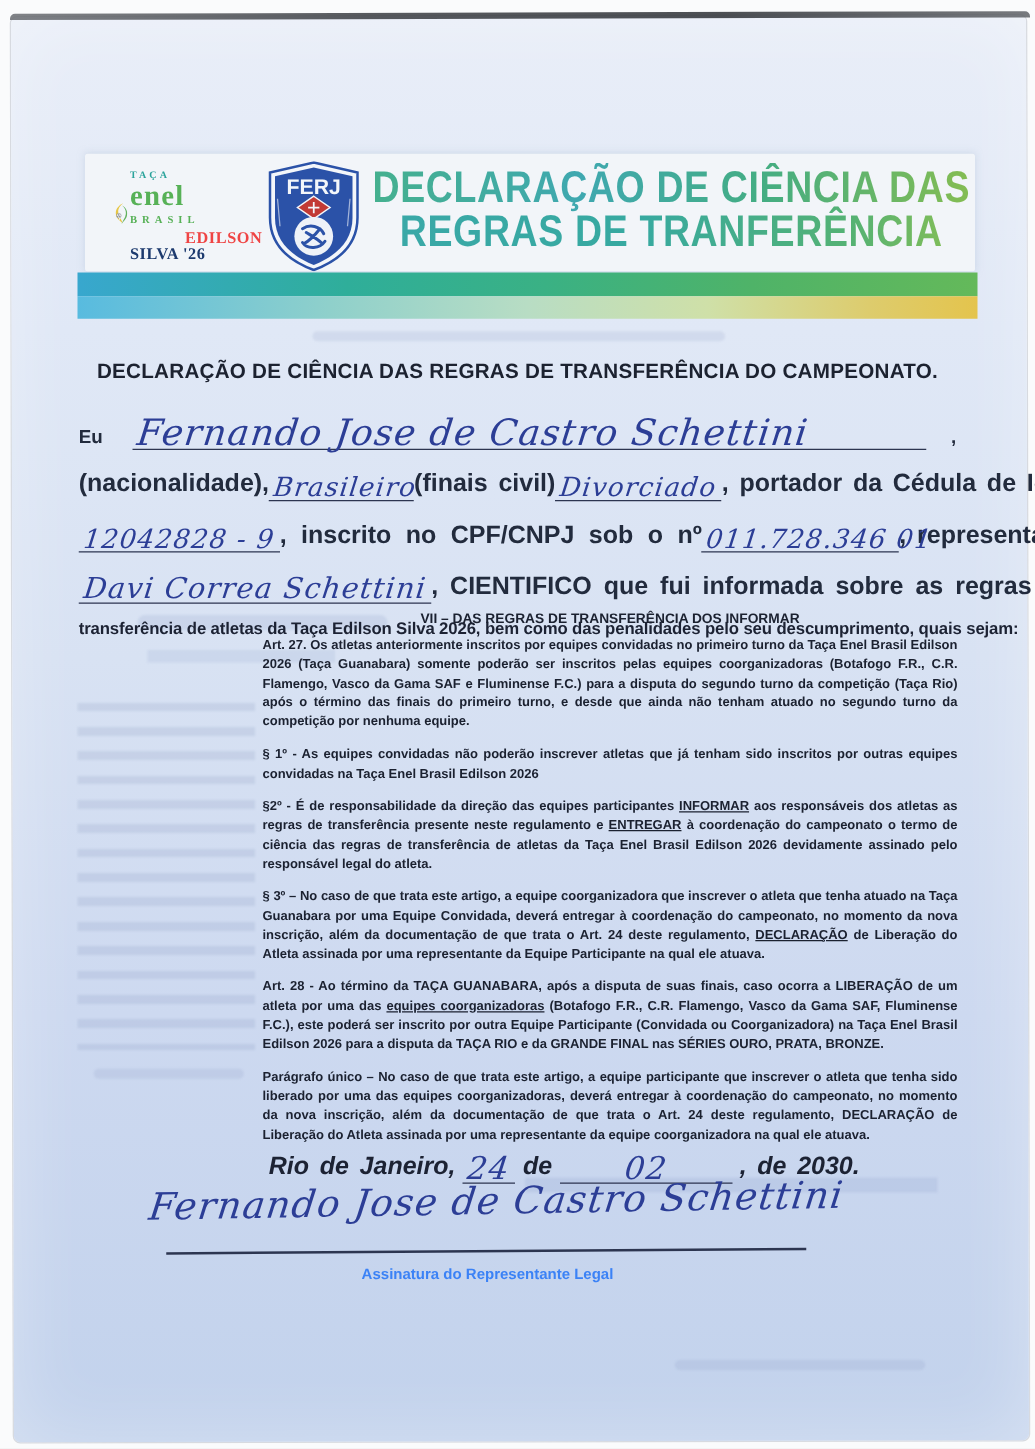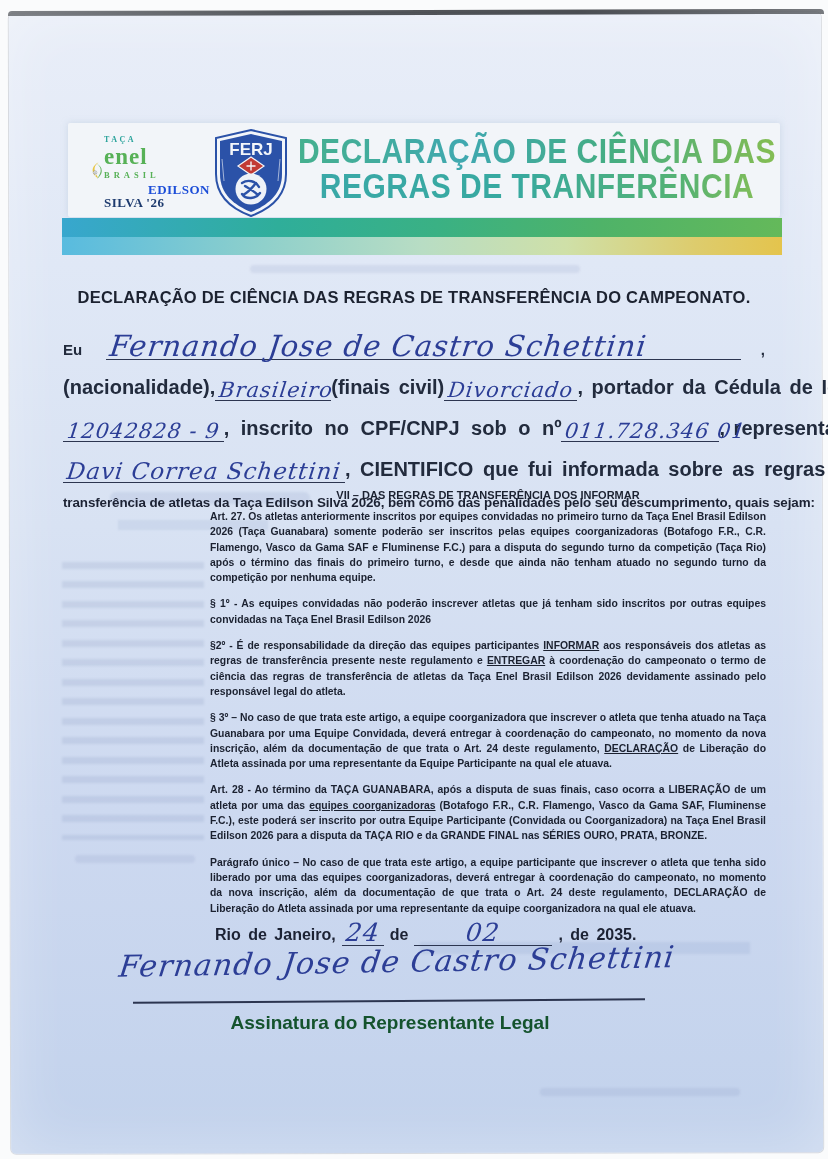--- a/index.html
+++ b/index.html
@@ -15,21 +15,21 @@
   .content{position:absolute;inset:0;}
 
   
   .header-band{position:absolute;left:68px;top:123px;width:712px;height:94px;background:#f2f5f9;
          border-radius:2px;box-shadow:0 0 6px rgba(180,195,215,.5);}
   .enel-logo{position:absolute;left:92px;top:128px;width:118px;height:86px;display:flex;gap:2px;font-family:Liberation Serif, serif;}
   .enel-text{display:flex;flex-direction:column;line-height:1;padding-top:8px;}
   .enel-taca{font-size:8px;font-weight:700;letter-spacing:2.5px;color:#2aa39b;}
   .enel-word{font-size:23px;font-weight:700;color:#57b157;letter-spacing:1px;margin-top:1px;}
   .enel-brasil{font-size:8.5px;font-weight:700;letter-spacing:4px;color:#57b157;margin-top:3px;}
-  .enel-edilson{font-size:13px;font-weight:800;color:#1d4ed8;margin-top:3px;letter-spacing:.5px;margin-left:44px;}
+  .enel-edilson{font-size:13px;font-weight:800;color:#ef4444;margin-top:3px;letter-spacing:.5px;margin-left:44px;}
   .enel-silva{font-size:13px;font-weight:800;color:#1d3a6e;letter-spacing:.5px;}
   .ferj-logo{position:absolute;left:212px;top:129px;width:78px;height:88px;}
   .header-title{position:absolute;left:296px;top:130px;width:482px;text-align:center;line-height:1.18;}
   .header-title .t{display:block;font-weight:800;font-size:30px;letter-spacing:.5px;
          transform:scaleY(1.18);transform-origin:top center;color:#3dab9f;}
   @supports (-webkit-background-clip:text){
     .header-title .t1{background:linear-gradient(90deg,#45b08e 0%,#3fa8b0 35%,#44ad83 65%,#85bd52 100%);
          -webkit-background-clip:text;background-clip:text;-webkit-text-fill-color:transparent;color:transparent;}
     .header-title .t2{background:linear-gradient(90deg,#3aa8a8 0%,#37a9a0 45%,#55b273 80%,#8cc052 100%);
          -webkit-background-clip:text;background-clip:text;-webkit-text-fill-color:transparent;color:transparent;}
@@ -57,30 +57,30 @@
   .l5{margin-top:12px;font-size:13.4px;font-weight:700;letter-spacing:-.1px;color:#1c2233;white-space:nowrap;}
   .section-heading{position:absolute;left:210px;top:489px;width:556px;text-align:center;
          font-size:11px;font-weight:800;color:#1b2130;}
   .paragraphs{position:absolute;left:210px;top:509px;width:556px;font-size:10.4px;font-weight:700;
          line-height:1.47;text-align:justify;color:#1b2130;}
   .paragraphs p{margin:0 0 11px 0;}
   .useg{text-decoration:underline;}
 
   
   .date-line{position:absolute;left:215px;top:922px;display:flex;align-items:flex-end;color:#1c2233;}
-  .date-line .lbl{font-size:16px;font-weight:600;}
+  .date-line .lbl{font-size:20px;font-weight:600;font-style:italic;}
   .date-fill{border-bottom:1.6px solid #2c3550;display:flex;justify-content:center;align-items:flex-end;margin:0 6px;}
   .day-fill{width:42px;} .month-fill{width:138px;}
   .date-line .hw{font-size:25px;}
   .sig-name{position:absolute;left:120px;top:948px;width:540px;text-align:center;}
   .sig-name .hw{font-size:30px;display:inline-block;transform:skewX(-8deg) rotate(-1deg);}
   .sig-line{position:absolute;left:133px;top:1000px;width:512px;height:2px;background:#2c3550;
          transform:rotate(-.4deg);}
   .sig-label{position:absolute;left:160px;top:1012px;width:460px;text-align:center;
-         font-size:19px;font-weight:600;color:#14532d;}
+         font-size:12px;font-weight:600;color:#3b82f6;}
 
   
   .ghost{position:absolute;filter:blur(1px);pointer-events:none;}
   .ghost-col{left:62px;top:562px;width:142px;height:278px;
      background:repeating-linear-gradient(180deg,rgba(105,125,170,.14) 0 7px,transparent 7px 19.5px);}
   .ghost-bar{background:rgba(105,125,170,.12);border-radius:4px;height:8px;}
   .g1{left:250px;top:265px;width:330px;}
   .g2{left:110px;top:492px;width:200px;height:12px;border-radius:8px;background:rgba(100,125,180,.13);}
   .g3{left:118px;top:520px;width:150px;height:10px;background:rgba(100,125,180,.11);}
   .g4{left:420px;top:942px;width:330px;height:12px;background:rgba(100,125,180,.12);}
@@ -198,21 +198,21 @@
 
     <div class="date-line">
       <span class="lbl">Rio de Janeiro,</span>
       <span class="date-fill day-fill">
         <span class="hw">24</span>
       </span>
       <span class="lbl">de</span>
       <span class="date-fill month-fill">
         <span class="hw">02</span>
       </span>
-      <span class="lbl">, de 2035.</span>
+      <span class="lbl">, de 2030.</span>
     </div>
 
     <div class="sig-name">
       <span class="hw">Fernando Jose de Castro Schettini</span>
     </div>
     <div class="sig-line"></div>
     <div class="sig-label">Assinatura do Representante Legal</div>
 
   </div>
 </div>

